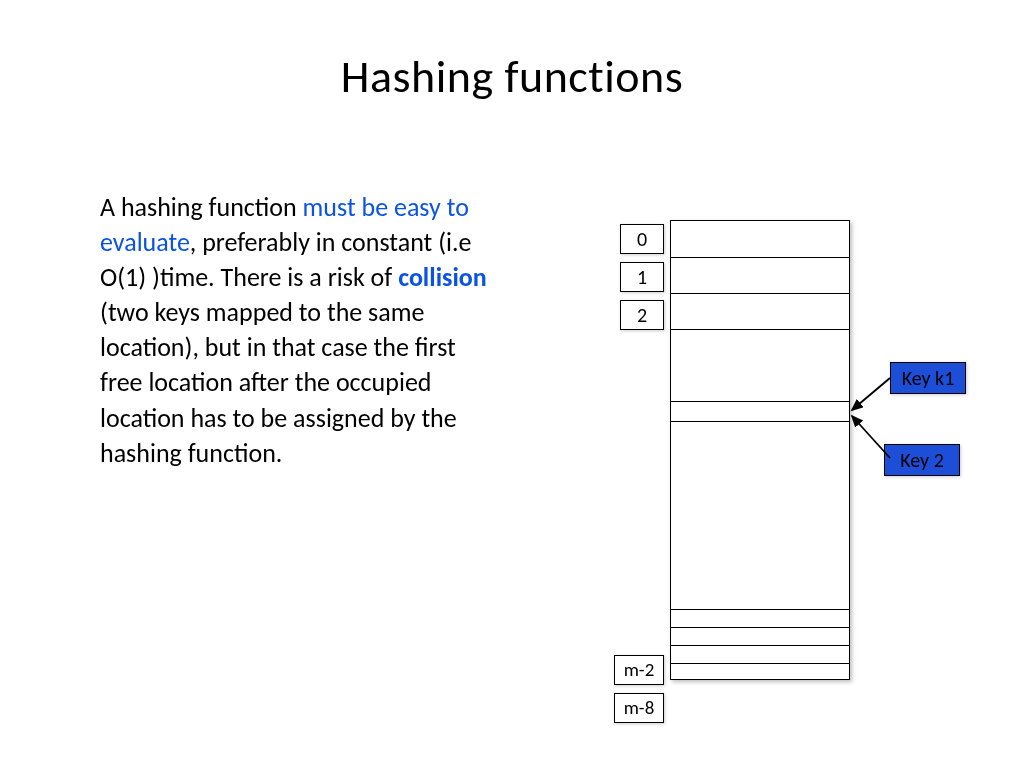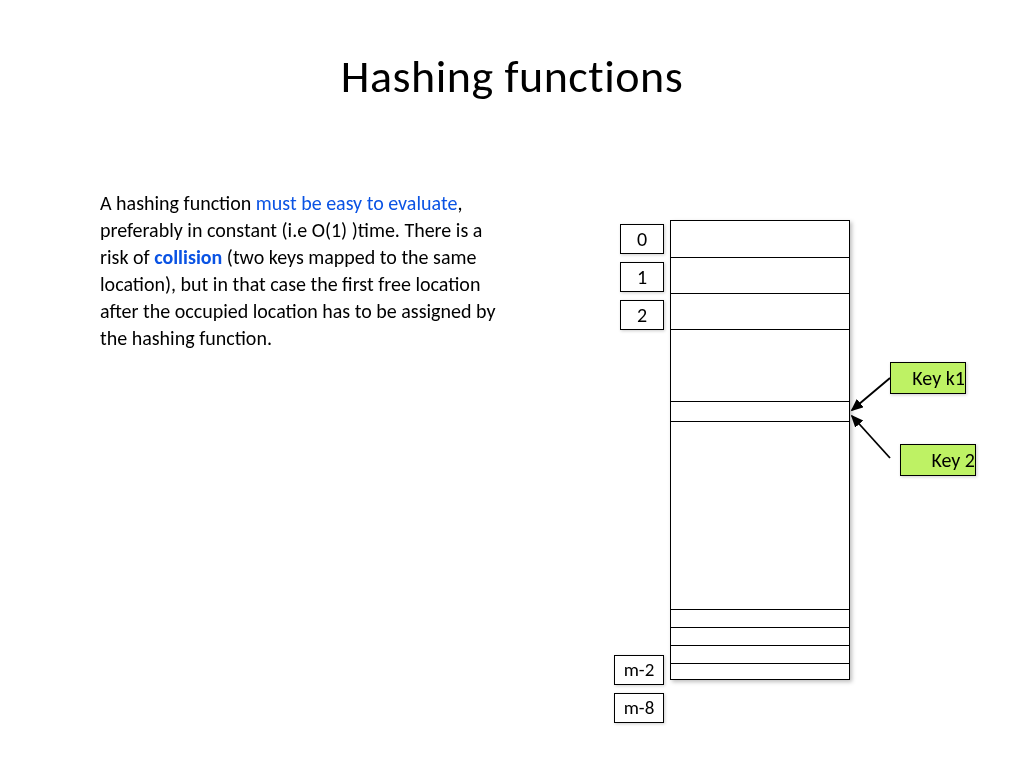--- a/index.html
+++ b/index.html
@@ -27,21 +27,21 @@
     text-align: center;
     font-size: 46px;
     font-weight: 400;
     letter-spacing: 0.5px;
   }
   .body-text {
     position: absolute;
     top: 190px;
     left: 100px;
     width: 400px;
-    font-size: 20px;
+    font-size: 26px;
     line-height: 1.35;
   }
   .body-text .hl1 { color: #0a53e4; }
   .body-text .hl2 { color: #0a53e4; font-weight: 700; }
 
   
   .diagram {
     position: absolute;
     top: 220px;
     left: 580px;
@@ -81,24 +81,24 @@
     line-height: 28px;
   }
   .idx.wide { width: 50px; left: 34px; font-size: 19px; margin-top: 41px; }
 
   
   .keybox {
     position: absolute;
     width: 76px;
     height: 32px;
     border: 1.5px solid #000;
-    background: #bef264;
+    background: #1d4ed8;
     box-shadow: 1px 1px 3px rgba(0,0,0,0.2);
     font-size: 20px;
-    text-align: right;
+    text-align: center;
     line-height: 30px;
   }
 
   
   .arrow {
     position: absolute;
     pointer-events: none;
   }
 </style>
 </head>
@@ -126,21 +126,21 @@
       <div class="hline" style="top:442px"></div>
     </div>
 
     <div class="idx" style="top:4px">0</div>
     <div class="idx" style="top:42px">1</div>
     <div class="idx" style="top:80px">2</div>
     <div class="idx wide" style="top:394px">m-2</div>
     <div class="idx wide" style="top:432px">m-8</div>
 
     <div class="keybox" style="top:142px; left:310px">Key k1</div>
-    <div class="keybox" style="top:224px; left:320px">Key 2</div>
+    <div class="keybox" style="top:224px; left:304px">Key 2</div>
 
     <svg class="arrow" style="top:150px; left:260px; width:60px; height:60px">
       <defs>
         <marker id="ah1" markerWidth="8" markerHeight="8" refX="6" refY="3" orient="auto">
           <path d="M0,0 L7,3 L0,6 Z" fill="#000"></path>
         </marker>
       </defs>
       <line x1="50" y1="8" x2="12" y2="40" stroke="#000" stroke-width="1.8" marker-end="url(#ah1)"></line>
     </svg>
 

